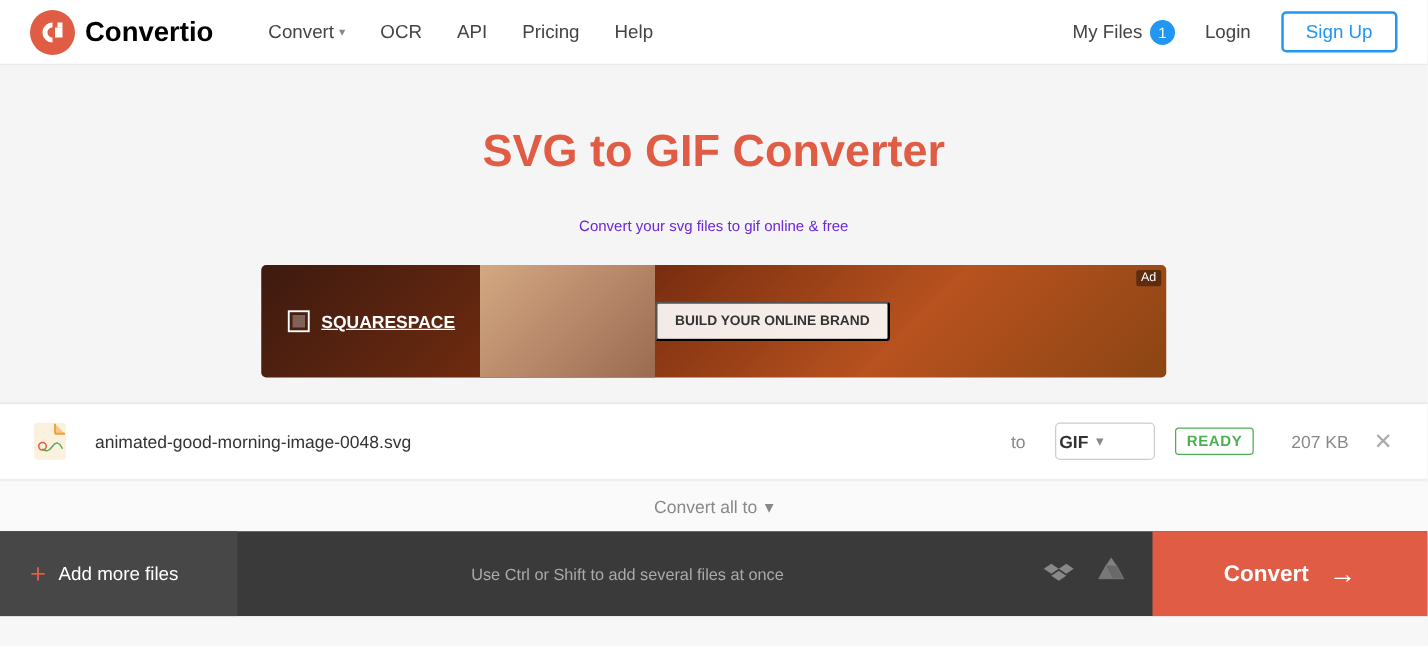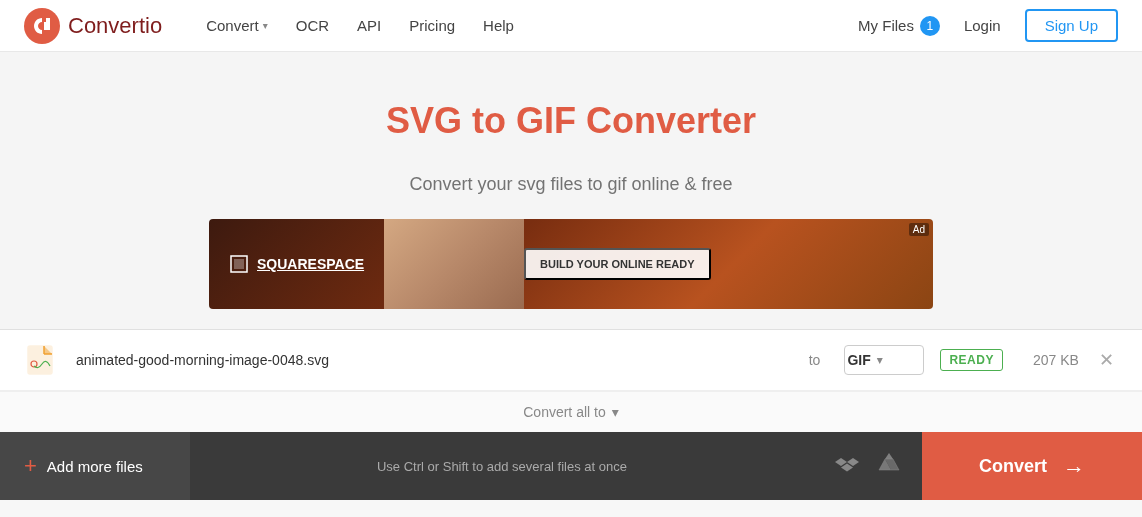--- a/index.html
+++ b/index.html
@@ -22,22 +22,22 @@
       gap: 8px;
       margin-right: 32px;
       text-decoration: none;
     }
     .logo-icon {
       width: 36px;
       height: 36px;
     }
     .logo-text {
       font-size: 22px;
-      font-weight: 400;
-      color: #7f1d1d;
+      font-weight: 700;
+      color: #000000;
     }
     .nav {
       display: flex;
       align-items: center;
       gap: 4px;
       flex: 1;
     }
     .nav-item {
       display: flex;
       align-items: center;
@@ -100,22 +100,22 @@
       text-align: center;
       padding: 48px 20px 20px;
     }
     .hero-title {
       font-size: 36px;
       font-weight: 700;
       color: #e05c44;
       margin-bottom: 10px;
     }
     .hero-subtitle {
-      font-size: 18px;
-      color: #737373;
+      font-size: 12px;
+      color: #6d28d9;
       margin-bottom: 24px;
       margin-top: 32px;
     }
 
     
     .ad-banner {
       width: 724px;
       height: 90px;
       margin: 0 auto;
       background: linear-gradient(135deg, #3d1a0f 0%, #7a2e10 40%, #b8521f 70%, #8b4513 100%);
@@ -402,21 +402,21 @@
     </div>
     <div class="ad-image-strip">
 
       <svg width="140" height="90" viewBox="0 0 140 90">
         <rect width="140" height="90" fill="#a07060"></rect>
         <ellipse cx="30" cy="60" rx="22" ry="30" fill="#c8a090" opacity="0.8"></ellipse>
         <ellipse cx="70" cy="55" rx="22" ry="35" fill="#d4b0a0" opacity="0.9"></ellipse>
         <ellipse cx="110" cy="60" rx="20" ry="30" fill="#b89080" opacity="0.8"></ellipse>
       </svg>
     </div>
-    <button class="ad-cta">BUILD YOUR ONLINE READY</button>
+    <button class="ad-cta">BUILD YOUR ONLINE BRAND</button>
     <span class="ad-badge">Ad</span>
   </div>
 </section>
 
 <div class="file-panel">
   <div class="file-row">
 
     <div class="file-icon">
       <svg viewBox="0 0 32 32">
         <rect x="2" y="2" width="24" height="28" rx="2" fill="#f0a030" opacity="0.15" stroke="#f0a030" stroke-width="1.5"></rect>

